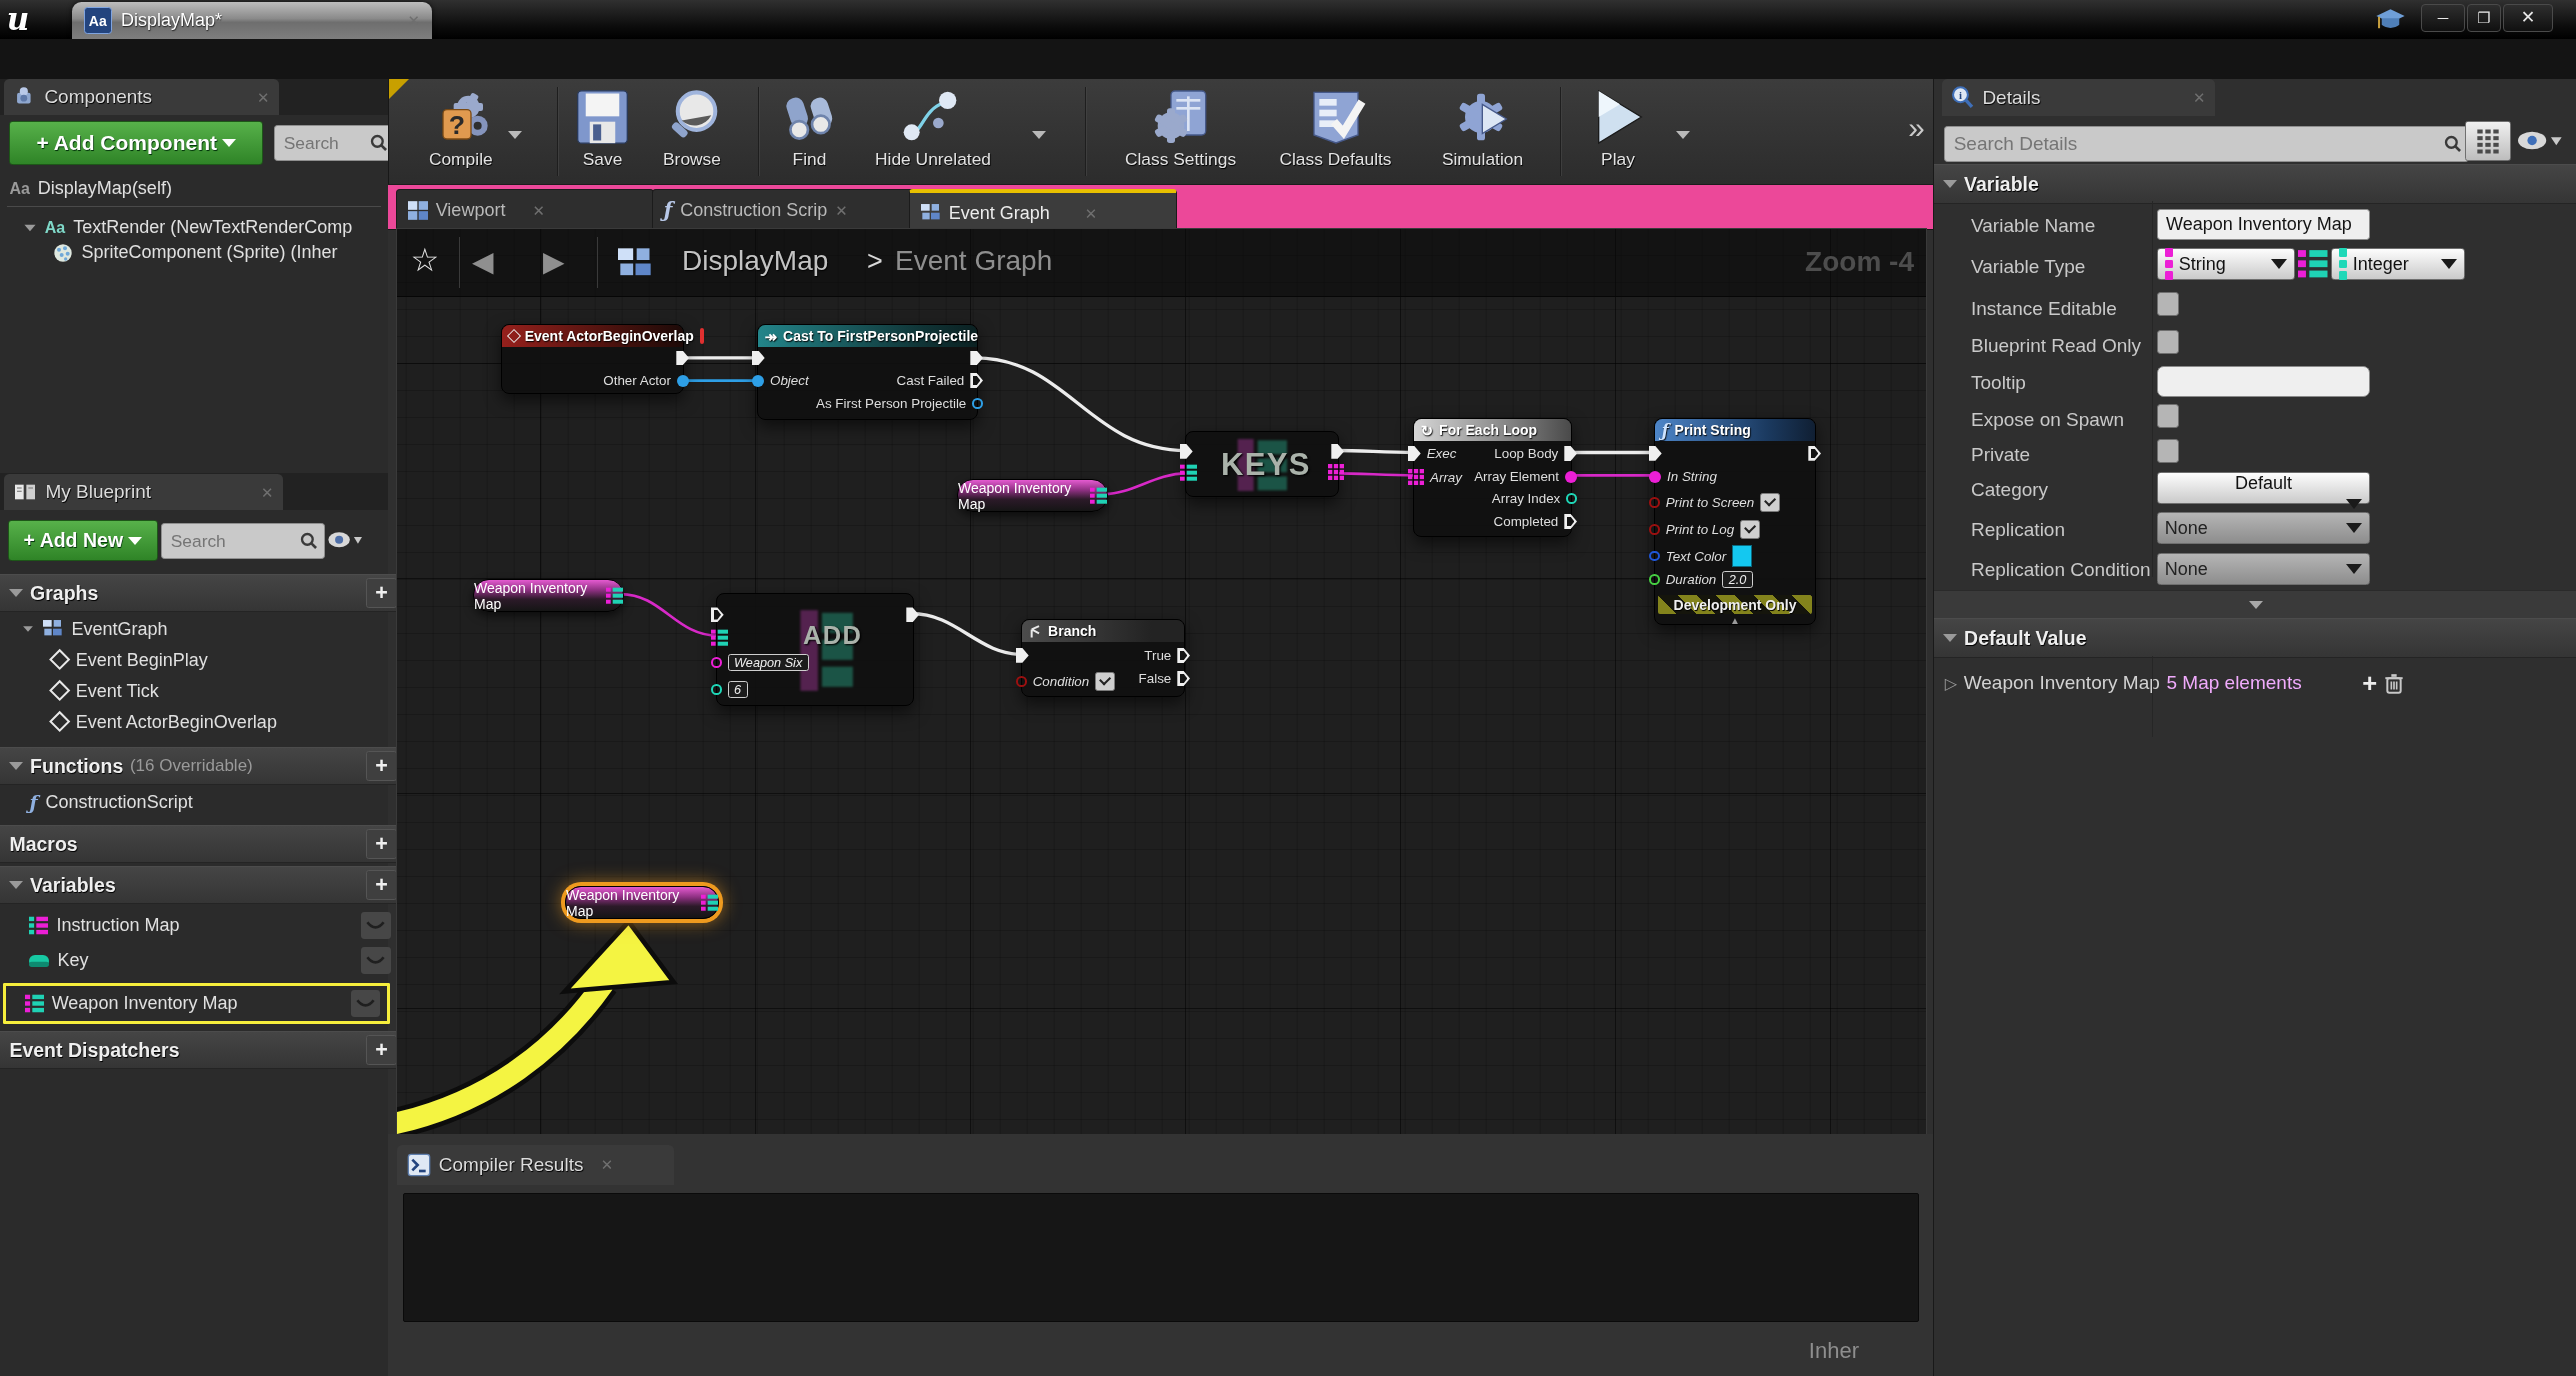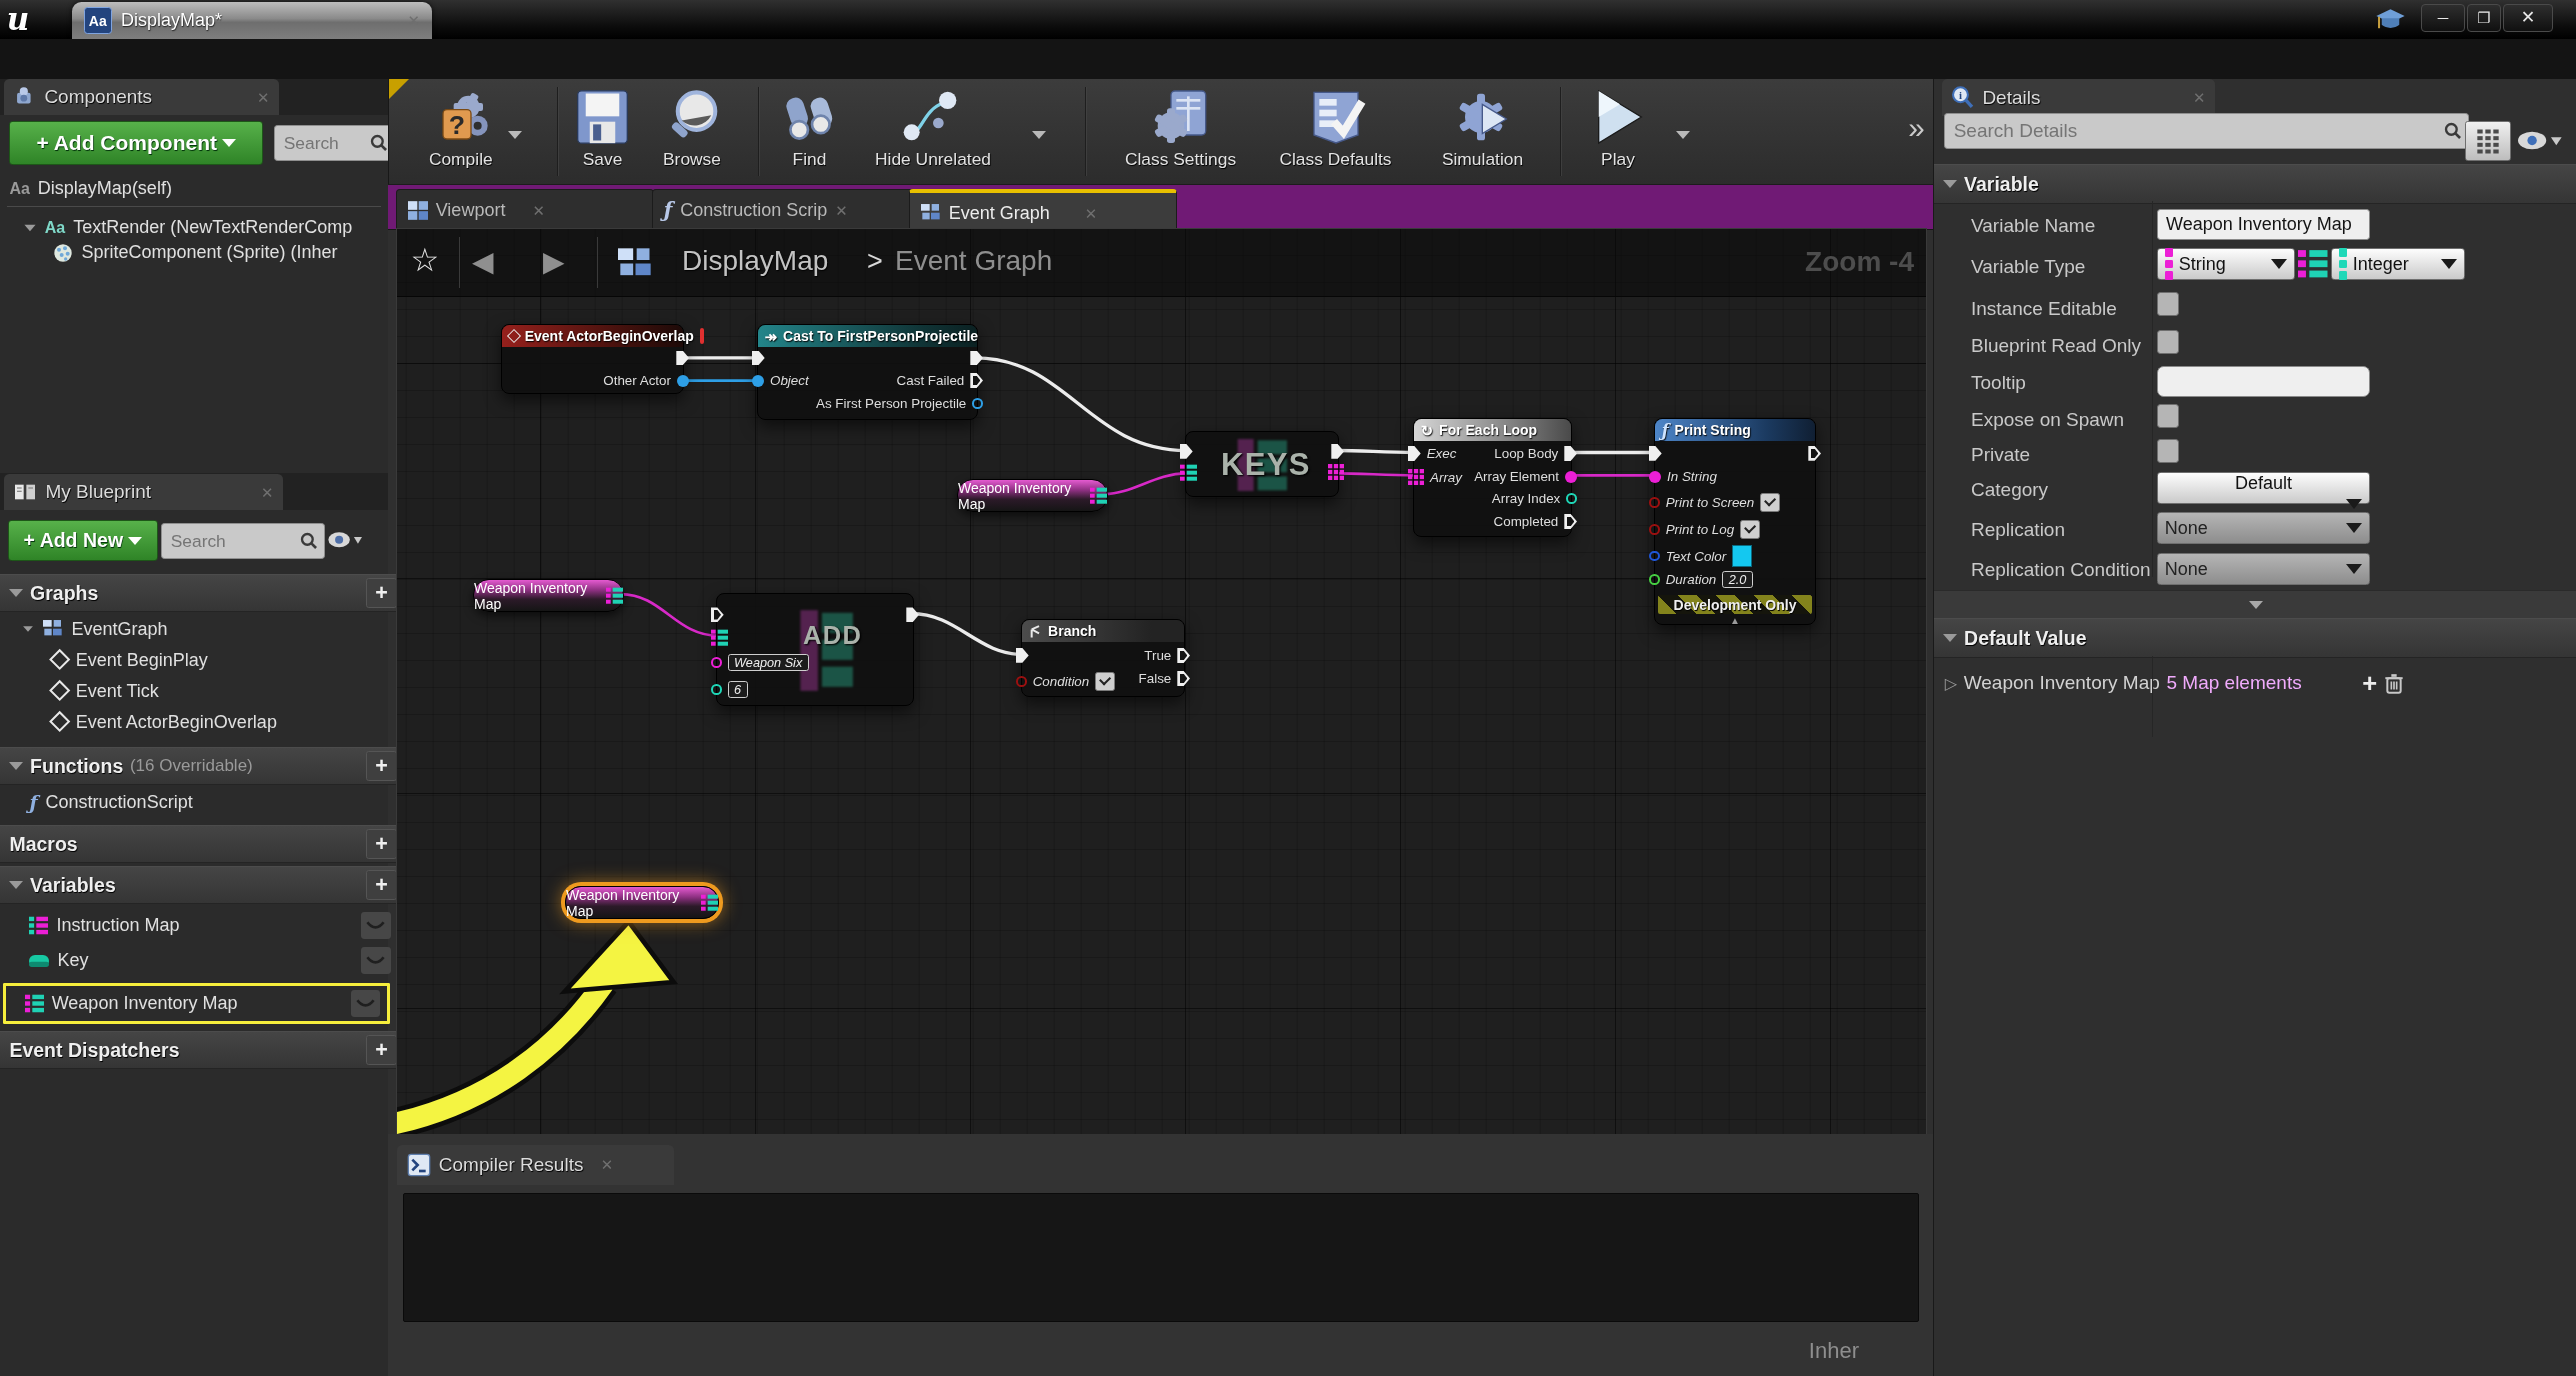--- a/index.html
+++ b/index.html
@@ -47,21 +47,21 @@
   .mi{flex:none;display:block;}
   
   .toolbar{left:388px;top:79px;width:1545px;height:105px;background:linear-gradient(#3c3c3c,#2c2c2c);
     border-left:0.7px solid #181818;border-bottom:0.7px solid #1c1c1c;}
   .tbtn{position:absolute;top:6.7px;width:114px;height:94px;display:flex;flex-direction:column;align-items:center;justify-content:flex-start;}
   .tbtn .ic{height:62px;display:flex;align-items:center;justify-content:center;}
   .tbtn .lb{font-size:17.4px;color:#e3e3e3;text-shadow:0.7px 0.7px 0.7px #000;margin-top:1.3px;white-space:nowrap;}
   .tsep{position:absolute;top:8px;width:1.3px;height:89px;background:#1e1e1e;box-shadow:0.7px 0 0 #454545;}
   .caret{width:0;height:0;border-left:7.4px solid transparent;border-right:7.4px solid transparent;border-top:8.7px solid #b9b9b9;}
   
-  .tabstrip{left:388px;top:185px;width:1545px;height:44px;background:#701a75;border-bottom:0.7px solid #171717;}
+  .tabstrip{left:388px;top:185px;width:1545px;height:44px;background:#ec4899;border-bottom:0.7px solid #171717;}
   .dtab{position:absolute;top:4px;height:40px;display:flex;align-items:center;gap:8px;padding:0 10.7px;
     background:#2e2e2e;border:0.7px solid #1b1b1b;border-bottom:none;border-radius:4px 4px 0 0;font-size:18px;color:#b9b9b9;}
   .dtab.active{background:#3c3c3c;color:#ececec;border-top:4px solid #e8c000;}
   
   .graph{left:396px;top:228px;width:1529px;height:906px;background:#1f1f1f;overflow:hidden;
     background-image:
       linear-gradient(to right, rgba(0,0,0,.5) 1.3px, transparent 1.3px),
       linear-gradient(to bottom, rgba(0,0,0,.5) 1.3px, transparent 1.3px),
       linear-gradient(to right, rgba(0,0,0,.20) 0.7px, transparent 0.7px),
       linear-gradient(to bottom, rgba(0,0,0,.20) 0.7px, transparent 0.7px);
@@ -827,21 +827,21 @@
   <div class="abs details">
     <div class="abs panel-tab" style="left:8px;top:0;width:254px;height:37px;">
       <svg class="mi" width="23" height="23" viewBox="0 0 34 34">
         <circle cx="14" cy="13" r="11" fill="#dfe8f4" stroke="#3f6fb8" stroke-width="3"></circle>
           <text x="14" y="19" text-anchor="middle" font-size="16" font-weight="bold" fill="#23447e" font-family="Liberation Serif">i</text>
           <line x1="22" y1="21" x2="31" y2="31" stroke="#3f6fb8" stroke-width="5"></line>
       </svg>
       <span class="t">Details</span>
       <span class="xmark" style="margin-left:auto;">✕</span>
     </div>
-    <div class="abs searchbox" style="left:10px;top:34px;width:510px;height:34px;gap:34px;">
+    <div class="abs searchbox" style="left:10px;top:47px;width:510px;height:34px;gap:34px;">
       <input type="text" style="font-size: 19px;" placeholder="Search Details">
       <svg class="mag" viewBox="0 0 26 26">
           <circle cx="11" cy="11" r="8" fill="none" stroke="#3a3a3a" stroke-width="3.5"></circle>
           <line x1="17" y1="17" x2="24" y2="24" stroke="#3a3a3a" stroke-width="4"></line>
         </svg>
     </div>
     <div class="abs" style="left:531px;top:42px;width:44px;height:38px;background:linear-gradient(#f0f0f0,#bdbdbd);border:0.7px solid #6f6f6f;border-radius:2.7px;display:flex;align-items:center;justify-content:center;">
       <svg width="24" height="27" viewBox="0 0 36 40">
           <g fill="#4a4a4a">
             <rect x="2" y="2" width="8" height="6"></rect>

